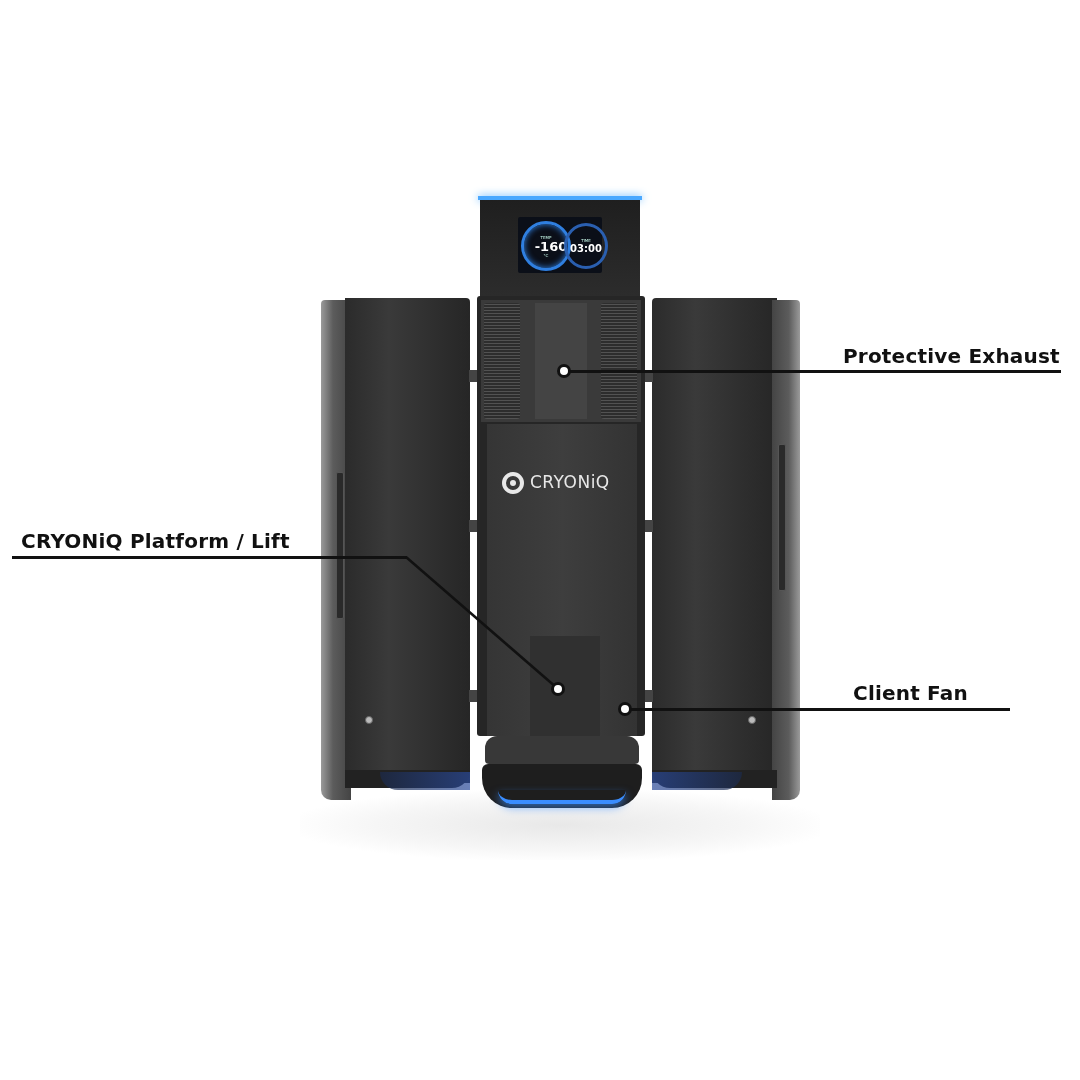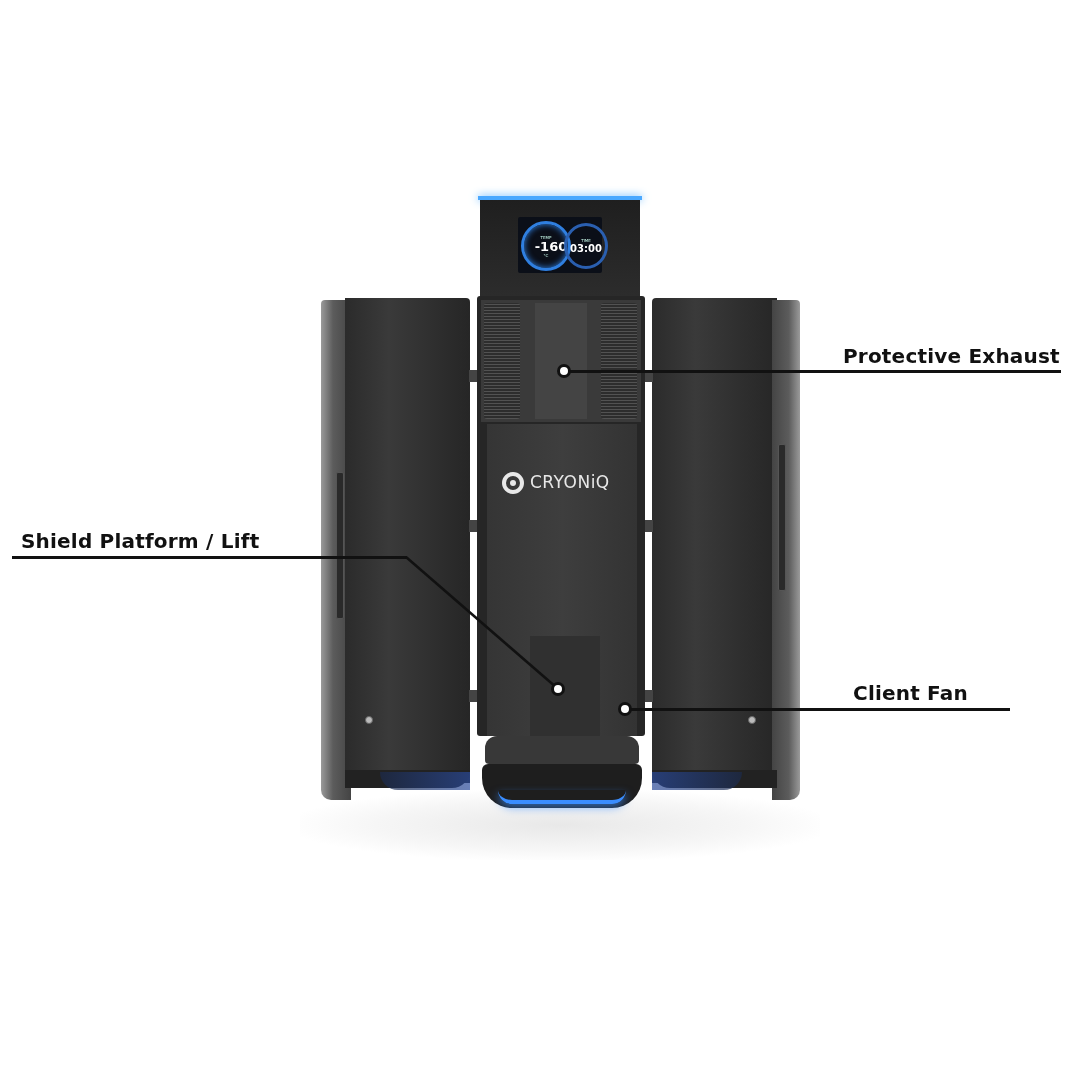--- a/index.html
+++ b/index.html
@@ -86,21 +86,21 @@
   </div>
 </div>
 
 <div>
   <span class="label" style="left:843px;top:344px;">Protective Exhaust</span>
   <div class="hline" style="left:564px;top:370px;width:497px;"></div>
   <div class="dot" style="left:557px;top:364px;"></div>
 </div>
 
 <div>
-  <span class="label" style="left:21px;top:529px;">Shield Platform / Lift</span>
+  <span class="label" style="left:21px;top:529px;">CRYONiQ Platform / Lift</span>
   <div class="hline" style="left:12px;top:556px;width:395px;"></div>
   <svg class="abs" style="left:400px;top:552px;" width="170" height="140">
     <line x1="6" y1="5" x2="157" y2="136" stroke="#111" stroke-width="2.5"></line>
   </svg>
   <div class="dot" style="left:551px;top:682px;"></div>
 </div>
 
 <div>
   <span class="label" style="left:853px;top:681px;">Client Fan</span>
   <div class="hline" style="left:624px;top:708px;width:386px;"></div>

